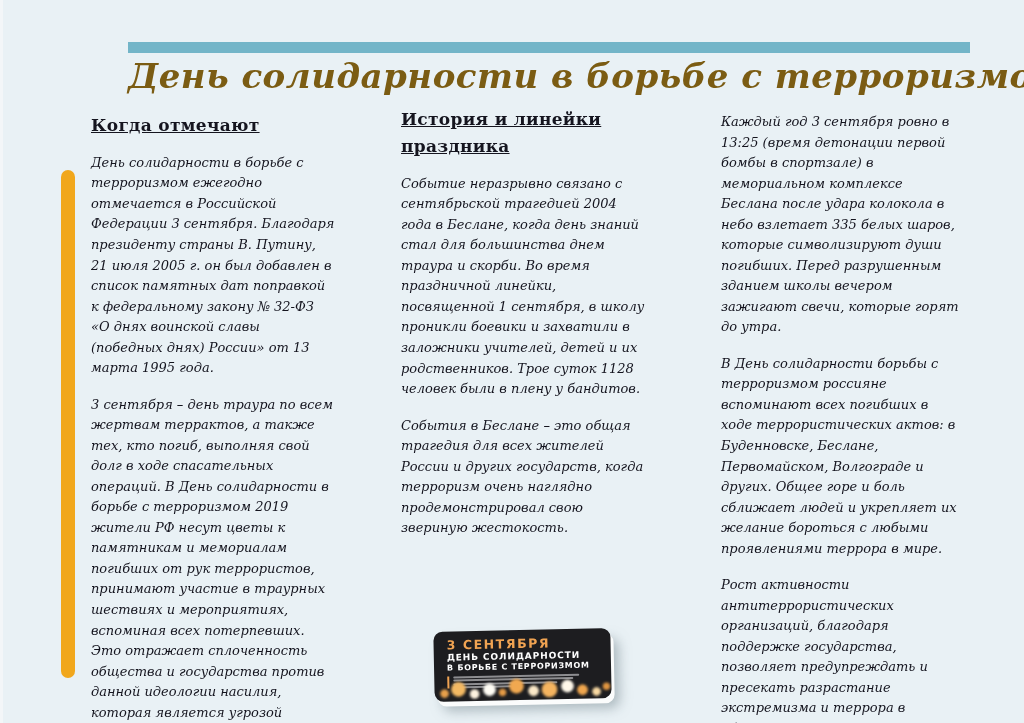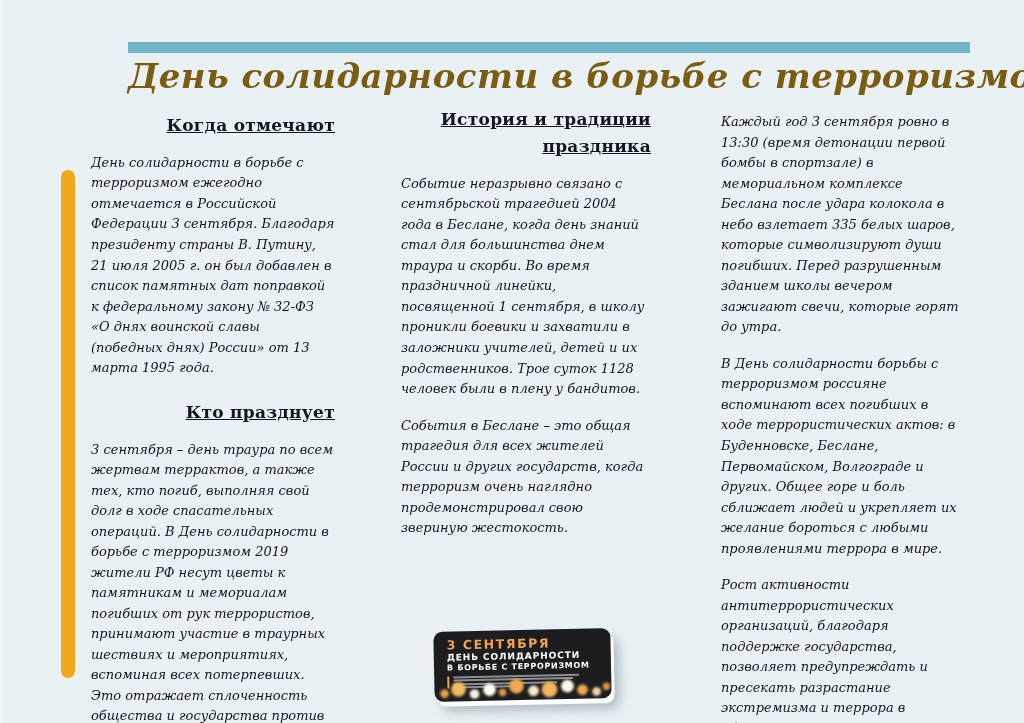--- a/index.html
+++ b/index.html
@@ -45,21 +45,21 @@
     font-style:italic;
     font-size:13px;
     line-height:1.58;
     color:#14141e;
   }
   .col-1{left:88px;width:244px;}
   .col-2{left:398px;top:106px;width:250px;}
   .col-3{left:718px;width:242px;}
   .col h3{
     margin:0 0 14px 0;
-    text-align:right;
+    text-align:left;
     font-style:normal;
     font-weight:bold;
     font-size:17px;
     text-decoration:underline;
     color:#15151f;
     letter-spacing:0.3px;
   }
   .col h3.second{margin-top:20px;}
   .col p{margin:0 0 16px 0;}
   
@@ -132,32 +132,31 @@
 
   <div class="accent-bar"></div>
 
   <div class="page-title">День солидарности в борьбе с терроризмом.</div>
 
   <div class="side-ribbon"></div>
 
   <div class="col col-1">
     <h3>Когда отмечают</h3>
     <p>День солидарности в борьбе с терроризмом ежегодно отмечается в Российской Федерации 3 сентября. Благодаря президенту страны В. Путину, 21 июля 2005 г. он был добавлен в список памятных дат поправкой к федеральному закону № 32-ФЗ «О днях воинской славы (победных днях) России» от 13 марта 1995 года.</p>
-    <h3 class="second">Кто празднует</h3>
     <p>3 сентября – день траура по всем жертвам террактов, а также тех, кто погиб, выполняя свой долг в ходе спасательных операций. В День солидарности в борьбе с терроризмом 2019 жители РФ несут цветы к памятникам и мемориалам погибших от рук террористов, принимают участие в траурных шествиях и мероприятиях, вспоминая всех потерпевших. Это отражает сплоченность общества и государства против данной идеологии насилия, которая является угрозой международного масштаба.</p>
   </div>
 
   <div class="col col-2">
-    <h3>История и традиции праздника</h3>
+    <h3>История и линейки праздника</h3>
     <p>Событие неразрывно связано с сентябрьской трагедией 2004 года в Беслане, когда день знаний стал для большинства днем траура и скорби. Во время праздничной линейки, посвященной 1 сентября, в школу проникли боевики и захватили в заложники учителей, детей и их родственников. Трое суток 1128 человек были в плену у бандитов.</p>
     <p>События в Беслане – это общая трагедия для всех жителей России и других государств, когда терроризм очень наглядно продемонстрировал свою звериную жестокость.</p>
   </div>
 
   <div class="col col-3">
-    <p>Каждый год 3 сентября ровно в 13:30 (время детонации первой бомбы в спортзале) в мемориальном комплексе Беслана после удара колокола в небо взлетает 335 белых шаров, которые символизируют души погибших. Перед разрушенным зданием школы вечером зажигают свечи, которые горят до утра.</p>
+    <p>Каждый год 3 сентября ровно в 13:25 (время детонации первой бомбы в спортзале) в мемориальном комплексе Беслана после удара колокола в небо взлетает 335 белых шаров, которые символизируют души погибших. Перед разрушенным зданием школы вечером зажигают свечи, которые горят до утра.</p>
     <p>В День солидарности борьбы с терроризмом россияне вспоминают всех погибших в ходе террористических актов: в Буденновске, Беслане, Первомайском, Волгограде и других. Общее горе и боль сближает людей и укрепляет их желание бороться с любыми проявлениями террора в мире.</p>
     <p>Рост активности антитеррористических организаций, благодаря поддержке государства, позволяет предупреждать и пресекать разрастание экстремизма и террора в обществе, лишая преступников возможностей осуществлять свои злодеяния.</p>
   </div>
 
   <div class="card">
     <div class="card-line1">3 СЕНТЯБРЯ</div>
     <div class="card-line2">ДЕНЬ СОЛИДАРНОСТИ</div>
     <div class="card-line3">В БОРЬБЕ С ТЕРРОРИЗМОМ</div>
     <div class="card-micro">
       <div></div>

